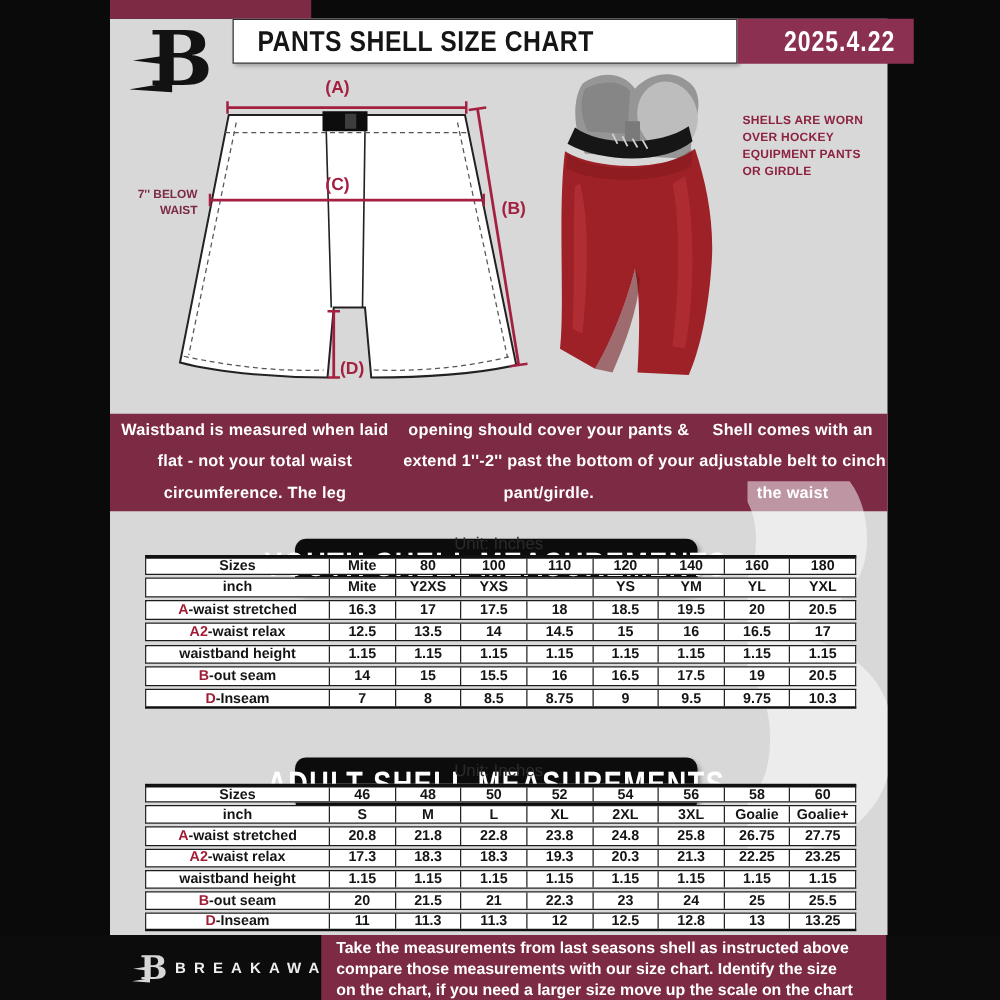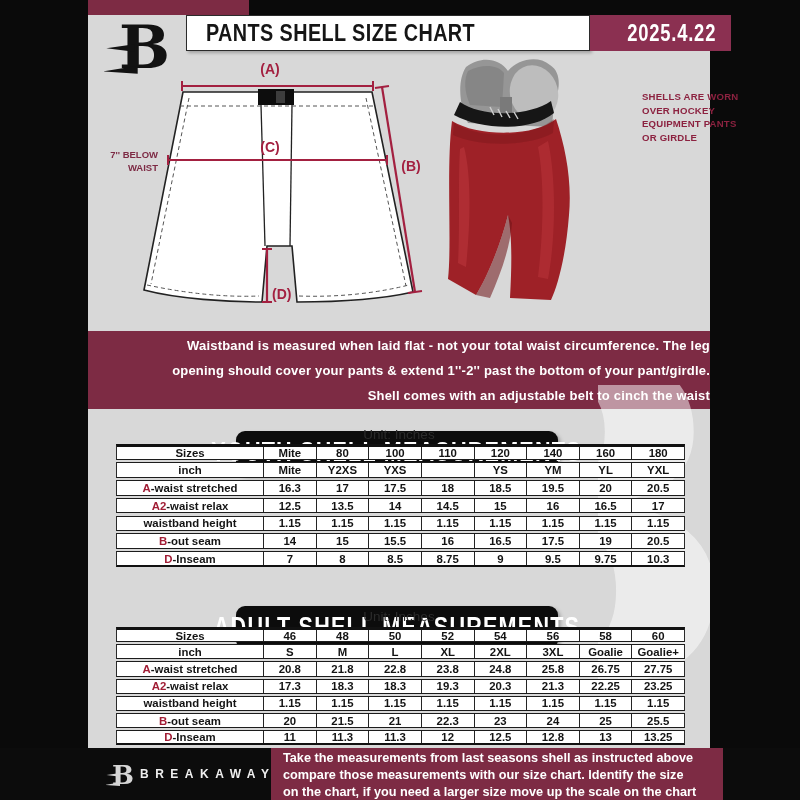--- a/index.html
+++ b/index.html
@@ -16,25 +16,25 @@
              font-size:23px;font-weight:bold;color:#151515;letter-spacing:.5px;padding-left:22px;white-space:nowrap;}
   .date-box{position:absolute;left:590px;top:15px;width:119px;height:36px;background:var(--maroon2,#8b3051);
             display:flex;align-items:center;justify-content:center;padding-left:22px;}
   .date-box span{display:inline-block;transform:scaleX(.8);font-size:23px;font-weight:bold;color:#fff;letter-spacing:1px;}
   .logo-header{position:absolute;left:104px;top:17px;}
 
   
   .diagram{position:absolute;left:98px;top:56px;}
   .photo{position:absolute;left:438px;top:57px;}
   .photo-caption{position:absolute;left:594px;top:90px;width:120px;color:var(--note,#8c2240);
-                 font-size:9.6px;font-weight:bold;line-height:13.5px;letter-spacing:.2px;margin-left:48px;}
+                 font-size:9.6px;font-weight:bold;line-height:13.5px;letter-spacing:.2px;}
 
   
   .info-banner{position:absolute;left:88px;top:331px;width:622px;height:78px;background:var(--maroon,#7d2b44);
-               display:flex;flex-direction:column;justify-content:center;text-align:right;
+               display:flex;flex-direction:row;justify-content:center;text-align:center;
                color:#fff;font-size:13px;font-weight:bold;line-height:25px;letter-spacing:.2px;}
 
   
   .wm-clip{position:absolute;left:598px;top:385px;width:112px;height:363px;overflow:hidden;}
   .wm-clip span{position:absolute;left:-255px;top:-95px;font-family:"DejaVu Serif",serif;font-weight:bold;
                 font-size:470px;color:#ffffff;opacity:.5;line-height:1;}
 
   
   .sec-banner{position:absolute;left:236px;width:322px;height:43px;background:#0c0c0c;border-radius:9px;
               display:flex;align-items:center;justify-content:center;box-shadow:2px 3px 4px rgba(0,0,0,.35);margin-top:48px;}
@@ -51,21 +51,21 @@
   .trow.head{border-top:3px solid #111;}
   .trow.last{border-bottom:2.6px solid #111;}
   .cell{display:flex;align-items:center;justify-content:center;font-size:11.4px;font-weight:bold;
         color:#141414;overflow:hidden;white-space:nowrap;}
   .cell + .cell{border-left:1.5px solid #242424;}
   .cell .em{color:var(--red,#a11d35);}
 
   
   .footer{position:absolute;left:0;top:748px;width:800px;height:52px;background:#0c0c0c;}
   .footer-maroon{position:absolute;left:257px;top:0;width:452px;height:52px;background:var(--maroon,#7d2b44);
-                 color:#fff;font-size:12.7px;font-weight:bold;line-height:17px;padding:2px 0 0 12px;box-sizing:border-box;margin-left:14px;}
+                 color:#fff;font-size:12.7px;font-weight:bold;line-height:17px;padding:2px 0 0 12px;box-sizing:border-box;}
   .brand{position:absolute;left:140px;top:19px;color:#efefef;font-size:12px;font-weight:bold;letter-spacing:6.5px;white-space:nowrap;}
   .logo-footer{position:absolute;left:106px;top:12px;}
 </style>
 </head>
 <body>
 
 <div class="page" style="--maroon: #7d2b44; --maroon2: #8b3051; --red: #a11d35; --note: #8c2240;">
 
   <div class="content-bg"></div>
   <div class="top-strip"></div>

